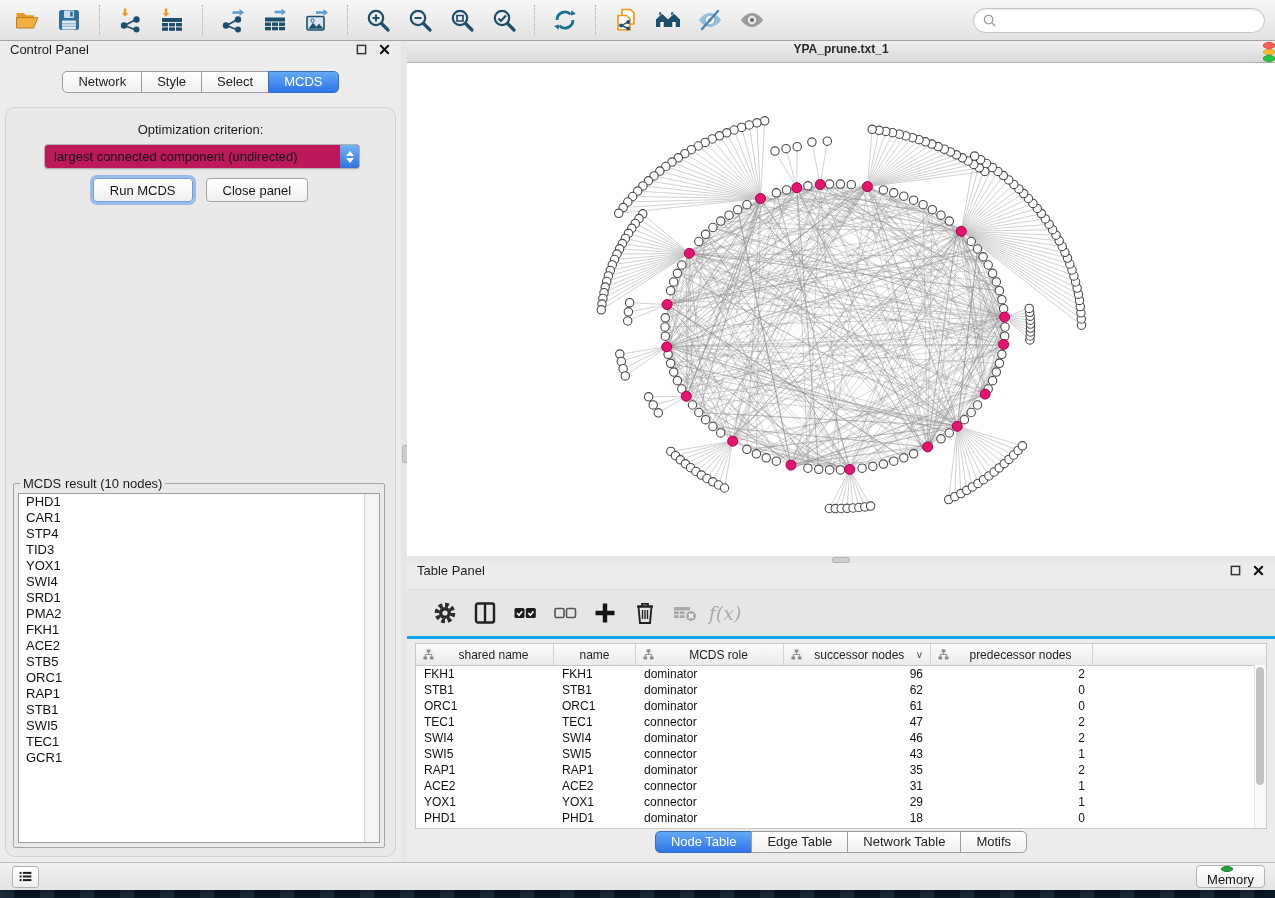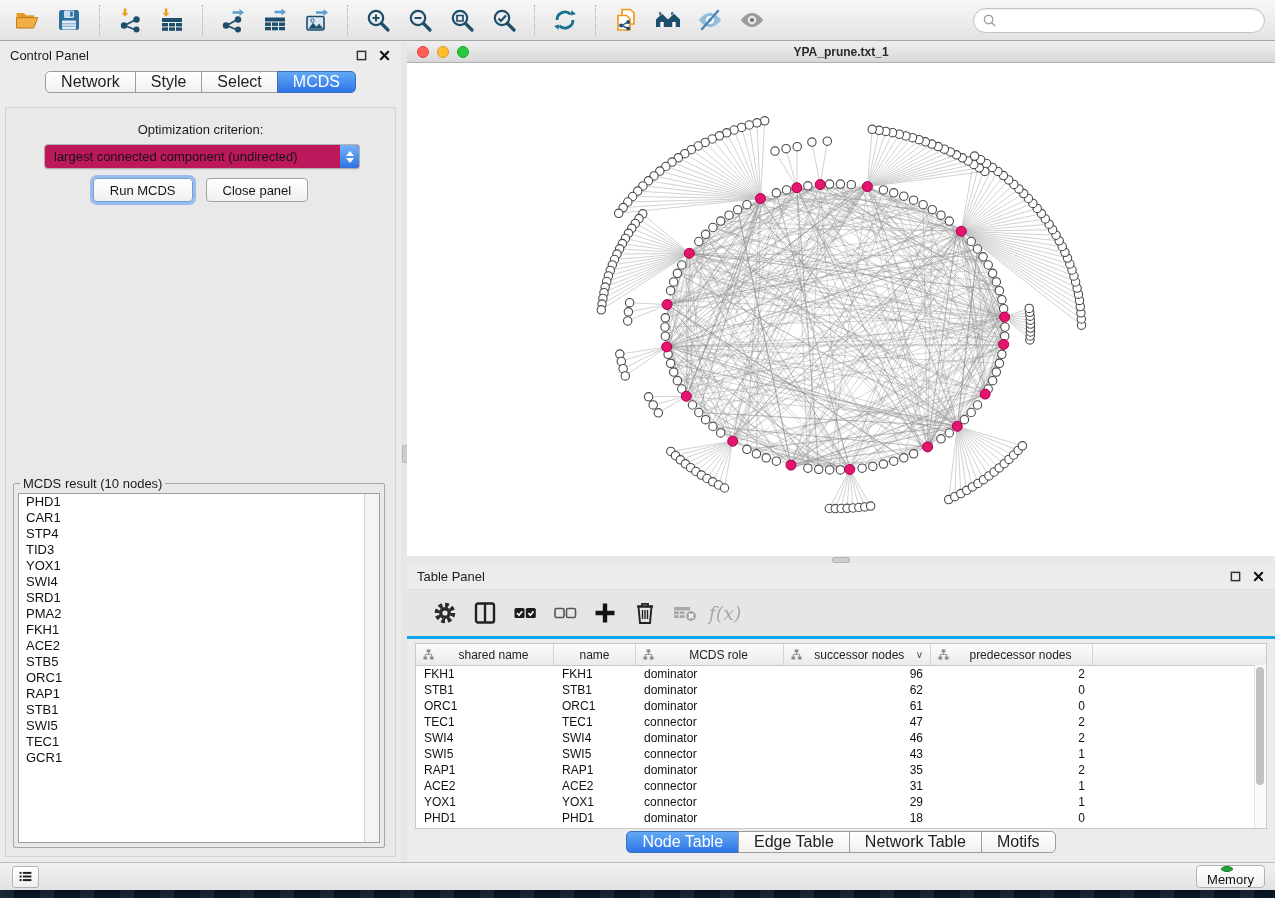--- a/index.html
+++ b/index.html
@@ -12,30 +12,30 @@
   .toolbar{position:absolute;left:0;top:0;width:1275px;height:41px;box-sizing:border-box;background:linear-gradient(#f8f8f8,#e2e2e2);border-bottom:1px solid #a5a5a5;display:flex;align-items:center;padding-left:6px;}
   .tbicon{width:30px;height:30px;margin:0 6px;display:flex;align-items:center;justify-content:center;cursor:pointer;}
   .tbicon svg{width:26px;height:26px;display:block;}
   .tbsep{height:30px;width:0;border-left:1px dotted #ababab;margin:0 9px;}
   .search-box{position:absolute;right:10px;top:8px;width:292px;height:25px;box-sizing:border-box;border:1px solid #c3c3c3;border-radius:13px;background:#fff;display:flex;align-items:center;padding:0 8px;box-shadow:inset 0 1px 2px rgba(0,0,0,.08);}
   .search-box svg{width:15px;height:15px;flex:0 0 auto;}
   .search-box input{border:none;outline:none;background:transparent;flex:1;margin-left:5px;font-size:13px;font-family:"Liberation Sans",sans-serif;}
 
   
   .cp{position:absolute;left:0;top:42px;width:401px;height:820px;background:#ececec;box-sizing:border-box;}
-  .panel-head{height:26px;display:flex;align-items:center;padding:0 10px;font-size:13px;color:#1c1c1c;}
+  .panel-head{height:26px;display:flex;padding:0 10px;font-size:13px;color:#1c1c1c;}
   .panel-head .spacer{flex:1;}
   .winbtn{width:14px;height:14px;margin-left:9px;display:flex;align-items:center;justify-content:center;cursor:pointer;}
   .winbtn svg{width:11px;height:11px;}
   .cp-tabs{display:flex;justify-content:center;margin-top:3px;position:relative;z-index:2;}
-  .seg{box-sizing:border-box;height:22px;line-height:20px;padding:0 15px;font-size:16px;color:#222;background:linear-gradient(#ffffff,#f0f0f0);border:1px solid #9c9c9c;margin-left:-1px;cursor:pointer;}
+  .seg{box-sizing:border-box;height:22px;line-height:20px;padding:0 15px;font-size:13px;color:#222;background:linear-gradient(#ffffff,#f0f0f0);border:1px solid #9c9c9c;margin-left:-1px;cursor:pointer;}
   .seg.first{border-radius:5px 0 0 5px;margin-left:0;}
   .seg.last{border-radius:0 5px 5px 0;}
   .seg.active{background:linear-gradient(#63a9f5,#2e74e8);color:#fff;border-color:#3a6fbd;}
-  .cp-body{position:absolute;left:5px;right:5px;top:65px;bottom:5px;background:#e9e9e9;border:1px solid #d2d2d2;border-radius:0;}
+  .cp-body{position:absolute;left:5px;right:5px;top:65px;bottom:5px;background:#e9e9e9;border:1px solid #d2d2d2;border-radius:10px;}
   .opt-label{margin-top:14px;text-align:center;font-size:13px;color:#1c1c1c;}
   .dropdown{position:absolute;left:38px;top:36px;width:314px;height:23px;background:#be185d;border:1px solid #b1b1b1;border-radius:4px;display:flex;align-items:center;cursor:pointer;box-shadow:0 1px 1px rgba(0,0,0,.08);}
   .dropdown .dd-text{flex:1;font-size:13px;color:#111;padding-left:9px;white-space:nowrap;overflow:hidden;}
   .dd-stepper{width:19px;height:23px;border-radius:0 4px 4px 0;background:linear-gradient(#74b3f7,#2f72e0);display:flex;flex-direction:column;align-items:center;justify-content:center;gap:2px;}
   .dd-up{width:0;height:0;border-left:4px solid transparent;border-right:4px solid transparent;border-bottom:5px solid #fff;}
   .dd-down{width:0;height:0;border-left:4px solid transparent;border-right:4px solid transparent;border-top:5px solid #fff;}
   .btn-row{position:absolute;left:0;right:0;top:70px;display:flex;justify-content:center;gap:13px;}
   .pbtn{box-sizing:border-box;height:24px;padding:0 16px;font-size:13px;color:#161616;background:linear-gradient(#ffffff,#f0f0f0);border:1px solid #a3a3a3;border-radius:4px;cursor:pointer;font-family:"Liberation Sans",sans-serif;}
   .pbtn.focused{box-shadow:0 0 0 3px rgba(110,165,240,.65);border-color:#6f9fd8;}
   .mcds-fieldset{position:absolute;left:7px;width:372px;top:368px;height:372px;box-sizing:border-box;border:1px solid #a6a6a6;border-radius:2px;margin:0;padding:0;}
@@ -45,21 +45,21 @@
   .list-scroll{position:absolute;right:0;top:0;bottom:0;width:14px;background:#f4f4f4;border-left:1px solid #d0d0d0;}
 
   
   .vsplit{position:absolute;left:401px;top:42px;width:6px;height:820px;background:#e6e6e6;cursor:col-resize;}
   .vsplit .grip{position:absolute;left:1px;top:403px;width:4px;height:16px;background:#cdcdcd;border:1px solid #b5b5b5;border-radius:2px;}
   .hsplit{position:absolute;left:407px;top:556px;width:868px;height:7px;background:#e8e8e8;cursor:row-resize;}
   .hsplit .grip{position:absolute;left:425px;top:1px;width:16px;height:4px;background:#cdcdcd;border:1px solid #b5b5b5;border-radius:2px;}
 
   
   .np{position:absolute;left:407px;top:42px;width:868px;height:514px;background:#fff;}
-  .np-titlebar{position:absolute;left:0;top:0;width:100%;height:21px;box-sizing:border-box;background:linear-gradient(#efefef,#d8d8d8);border-bottom:1px solid #b0b0b0;display:flex;align-items:center;}
+  .np-titlebar{position:absolute;left:0;top:0;width:100%;height:21px;box-sizing:border-box;background:linear-gradient(#efefef,#d8d8d8);border-bottom:1px solid #b0b0b0;display:flex;align-items:flex-end;flex-direction:column;}
   .tl{width:12px;height:12px;border-radius:50%;margin-left:8px;cursor:pointer;box-sizing:border-box;}
   .tl.red{background:#ff5f57;border:1px solid #e0443e;margin-left:10px;}
   .tl.yellow{background:#febc2e;border:1px solid #d89c23;}
   .tl.green{background:#28c840;border:1px solid #1ea62f;}
   .np-title{position:absolute;left:0;right:0;text-align:center;font-size:12px;color:#2a2a2a;font-weight:700;pointer-events:none;}
   .np-canvas{position:absolute;left:0;top:21px;width:868px;height:493px;background:#fff;overflow:hidden;}
 
   #net-svg{display:block;}
   #net-svg .chord{stroke:#8f8f8f;stroke-width:.75;opacity:.48;}
   #net-svg .fan{stroke:#bfbfbf;stroke-width:.75;opacity:.95;}

